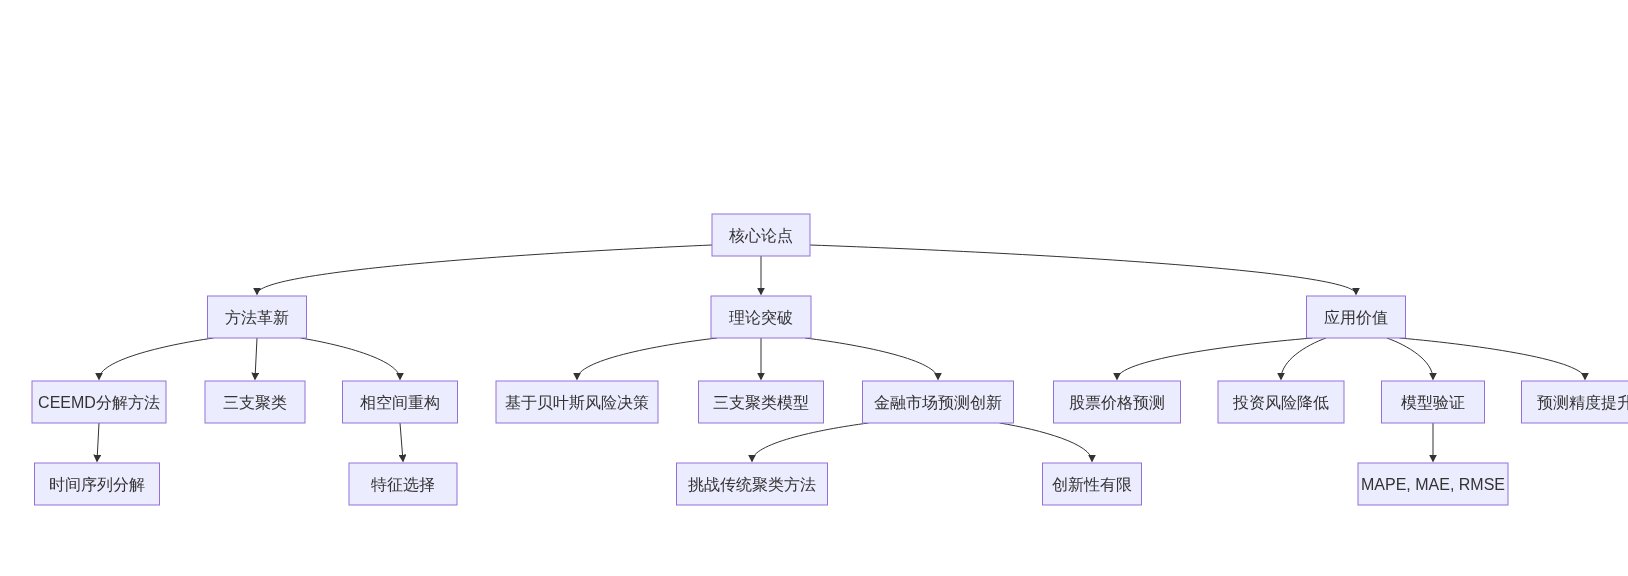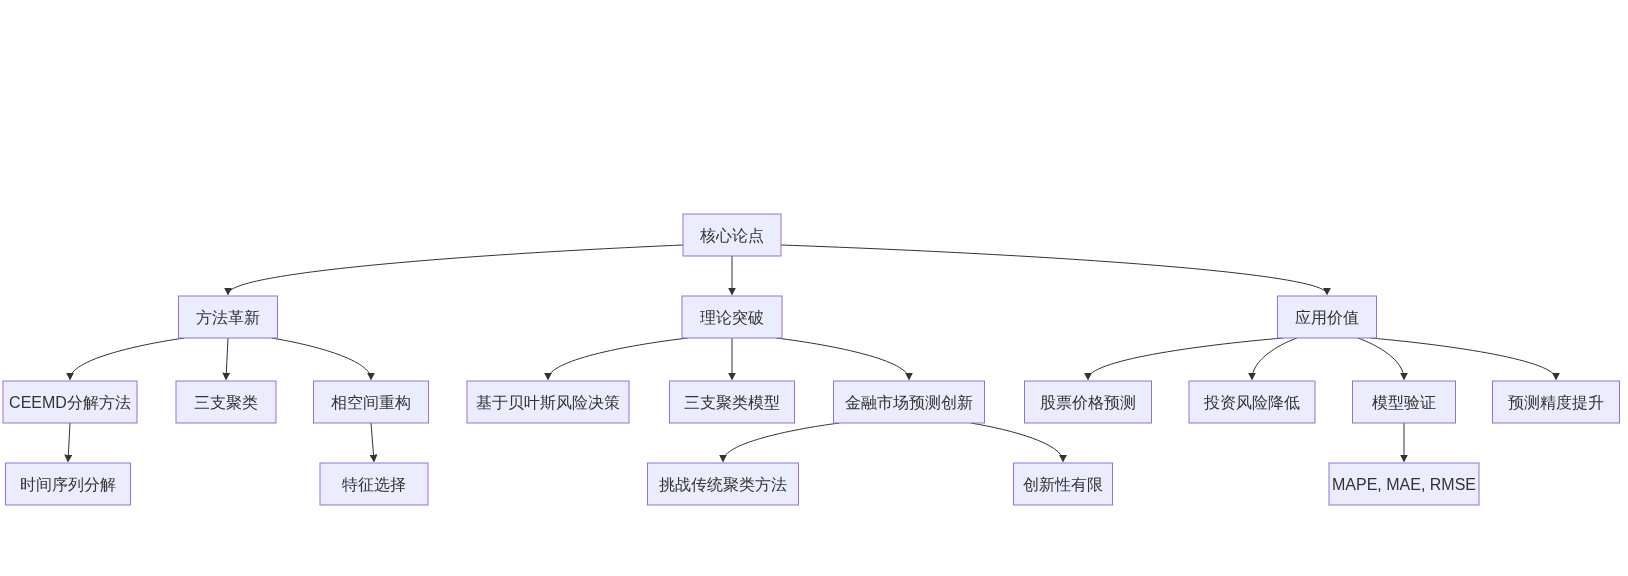--- a/index.html
+++ b/index.html
@@ -8,20 +8,21 @@
     background: #ffffff;
     width: 1628px;
     height: 576px;
     overflow: hidden;
     font-family: "Liberation Sans", "DejaVu Sans", sans-serif;
   }
   #canvas-wrap {
     position: relative;
     width: 1405px;
     height: 576px;
+    margin-left: 29px;
   }
   svg {
     display: block;
   }
   .node-box {
     stroke-width: 1px;
   }
   .node-label {
     font-size: 16px;
     font-family: "Liberation Sans", "DejaVu Sans", sans-serif;

